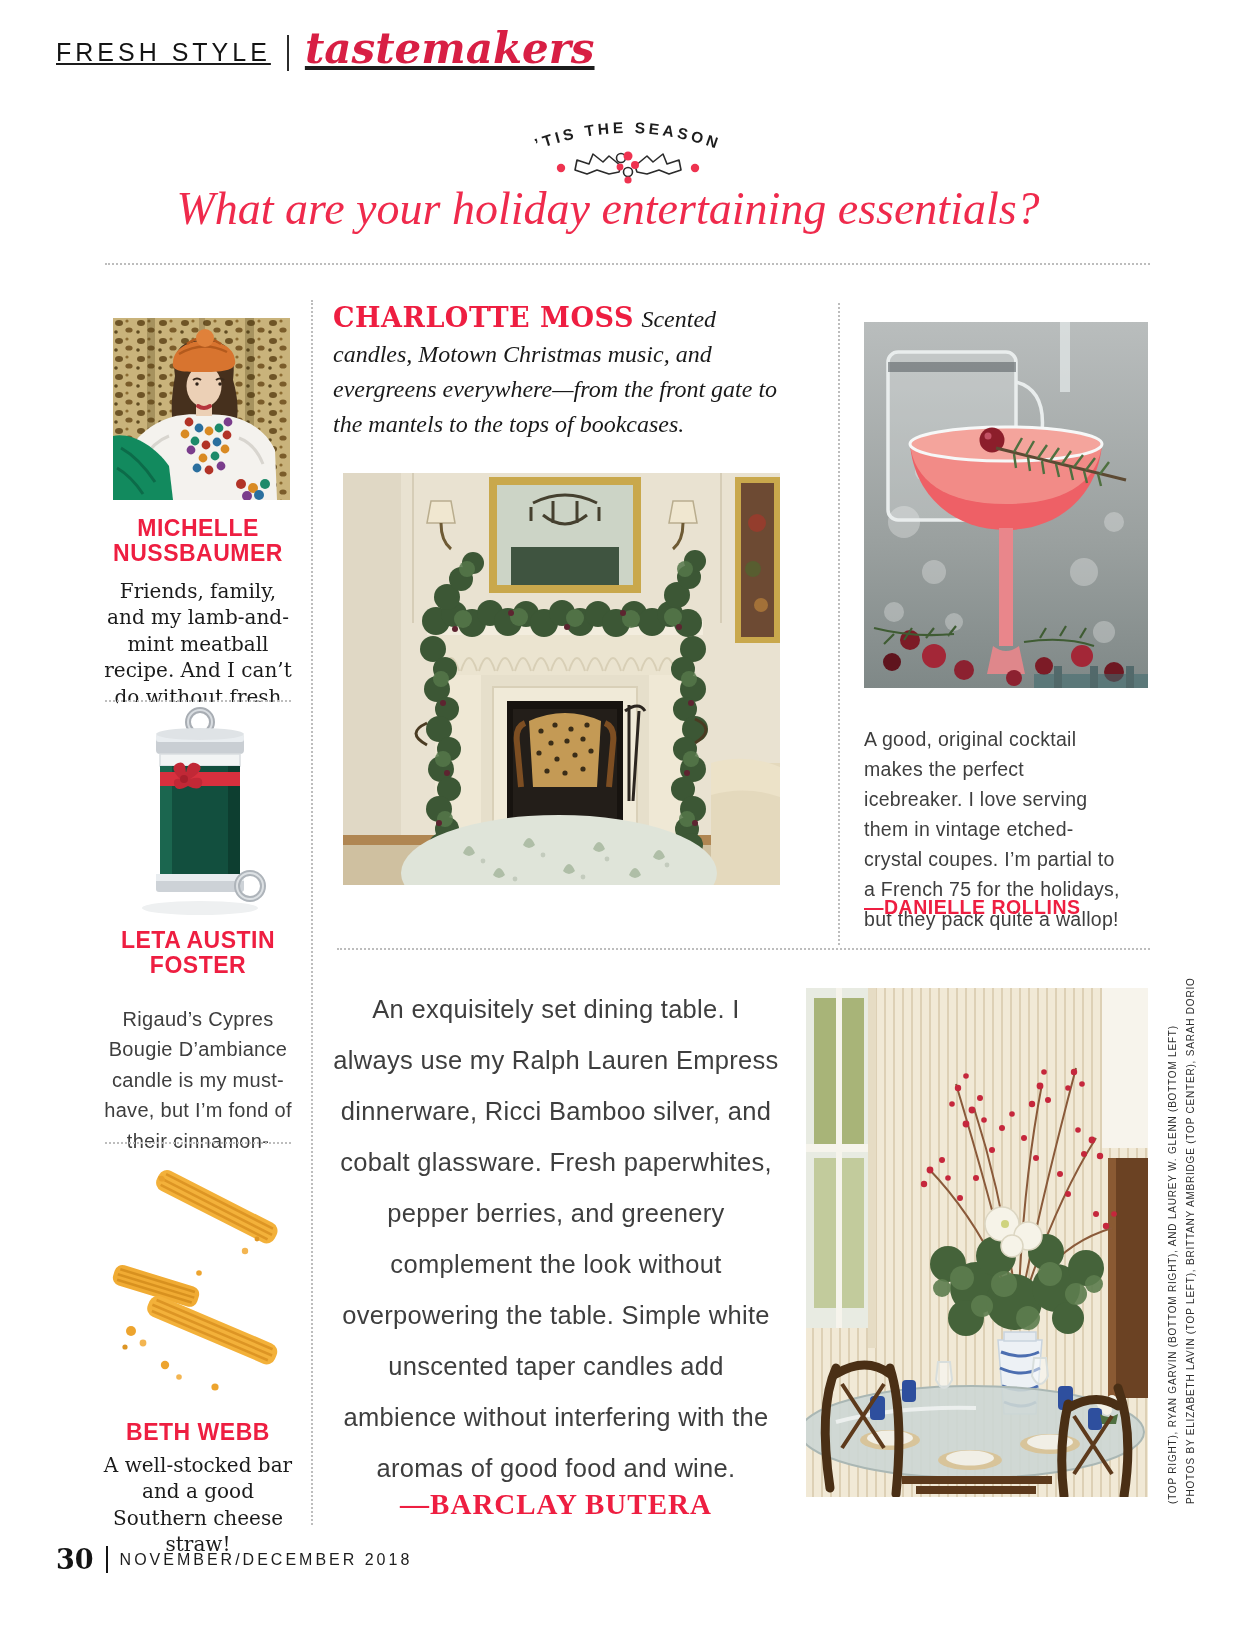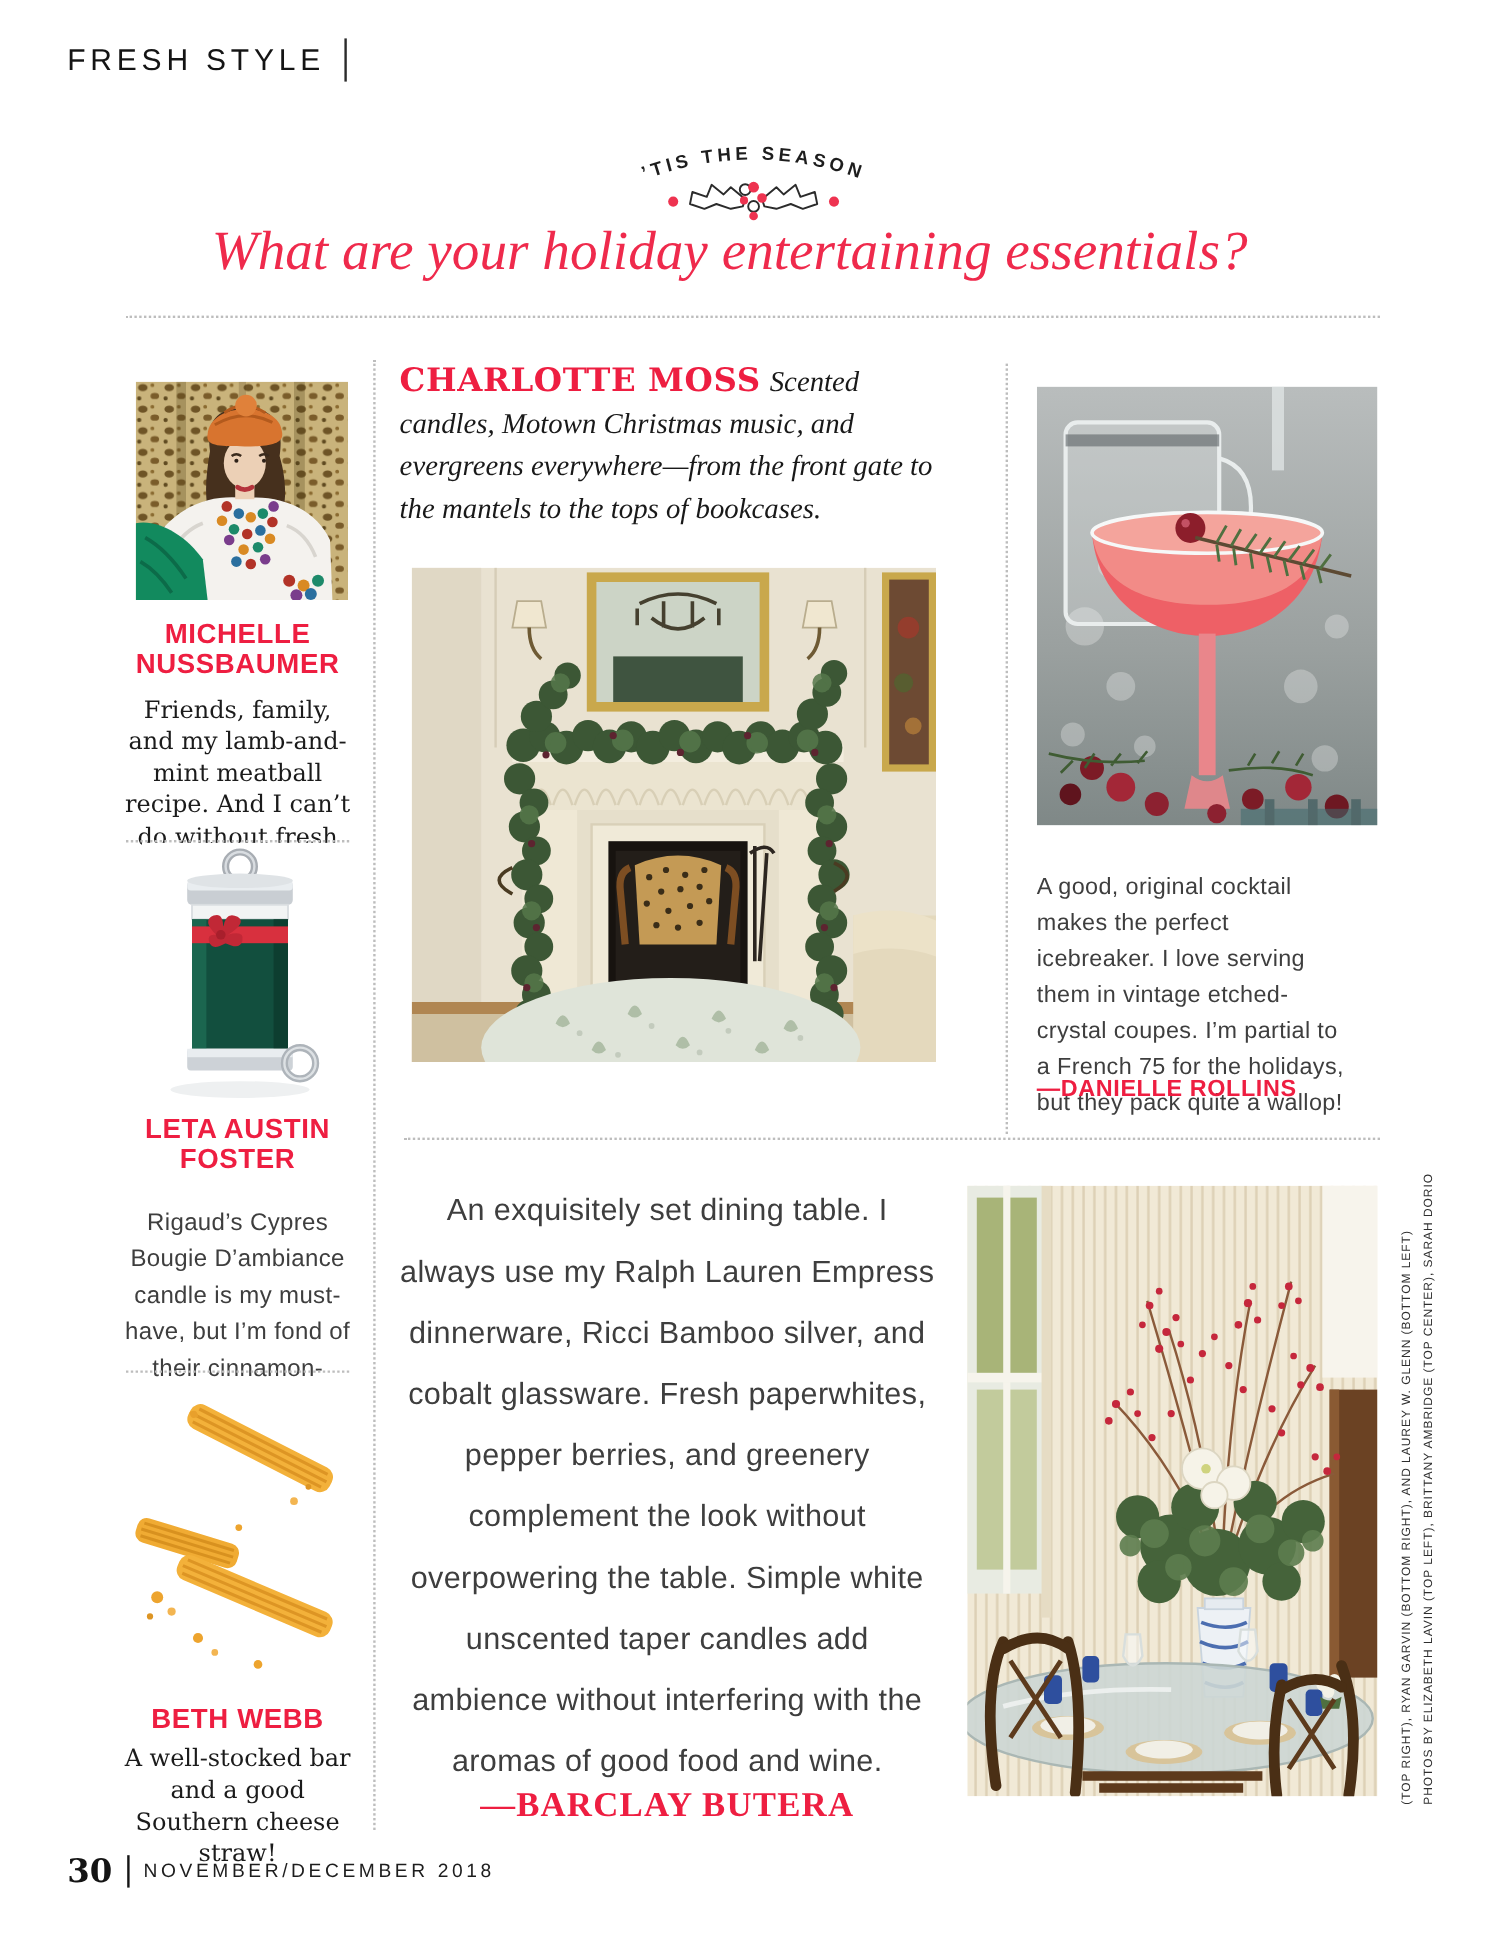--- a/index.html
+++ b/index.html
@@ -24,23 +24,24 @@
   .attr{font-weight:bold;color:#ee1e41;letter-spacing:.5px;}
   .photo{overflow:hidden;}
   .photo svg{display:block;}
   .credit{writing-mode:vertical-lr;transform:rotate(180deg);font-size:10px;
        letter-spacing:.8px;color:#2e2e2e;line-height:1.8;}
   .kicker-svg text{font-family:"Liberation Sans",sans-serif;fill:#1d1d1d;}
 </style>
 </head>
 <body>
 
-<div class="abs" style="left:56px;top:32px;display:flex;align-items:center;gap:16px;">
+<div class="abs" style="left:56px;top:32px;display:flex;align-items:center;gap:16px;text-decoration:underline;">
   <span class="eyebrow sans">FRESH STYLE</span>
   <span style="border-left:2px solid #2b2b2b;height:36px;"></span>
+  <span class="eyebrow-title" style="margin-top:-8px;">tastemakers</span>
 </div>
 
 <div class="abs" style="left:498px;top:104px;">
   <svg class="kicker-svg" width="260" height="62" viewBox="0 0 260 62">
     <path id="kick-arc" d="M10,58 Q130,0 250,58" fill="none"></path>
     <text font-size="15.5" font-weight="bold" letter-spacing="3.5">
       <textPath href="#kick-arc" startOffset="50%" text-anchor="middle">’TIS THE SEASON</textPath>
     </text>
   </svg>
 </div>

